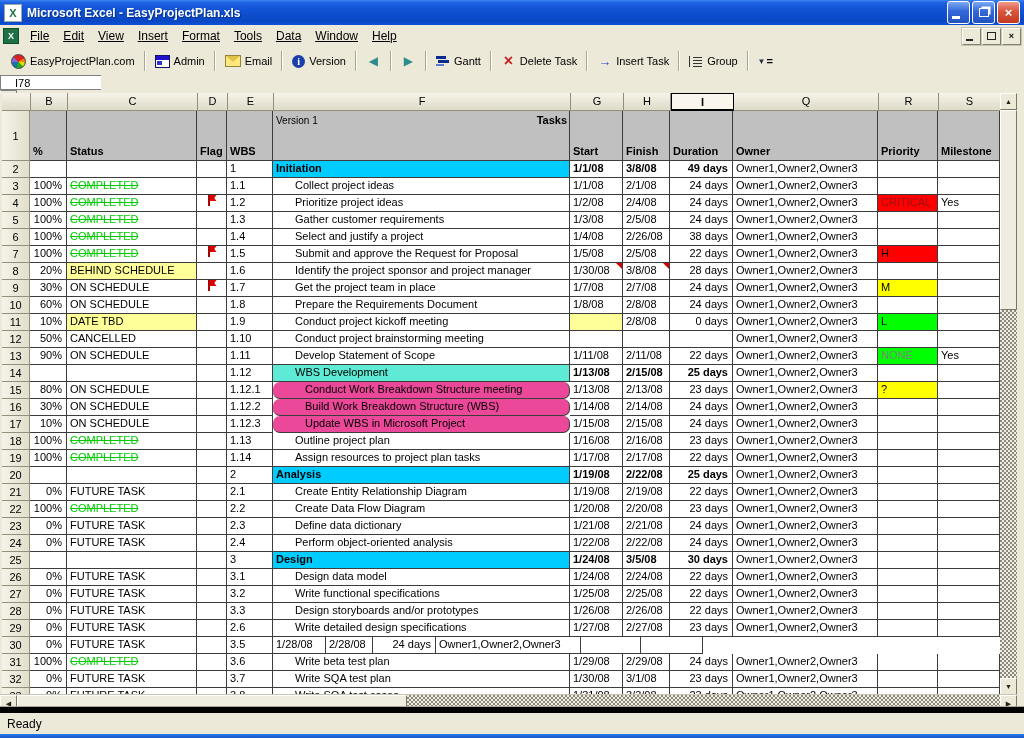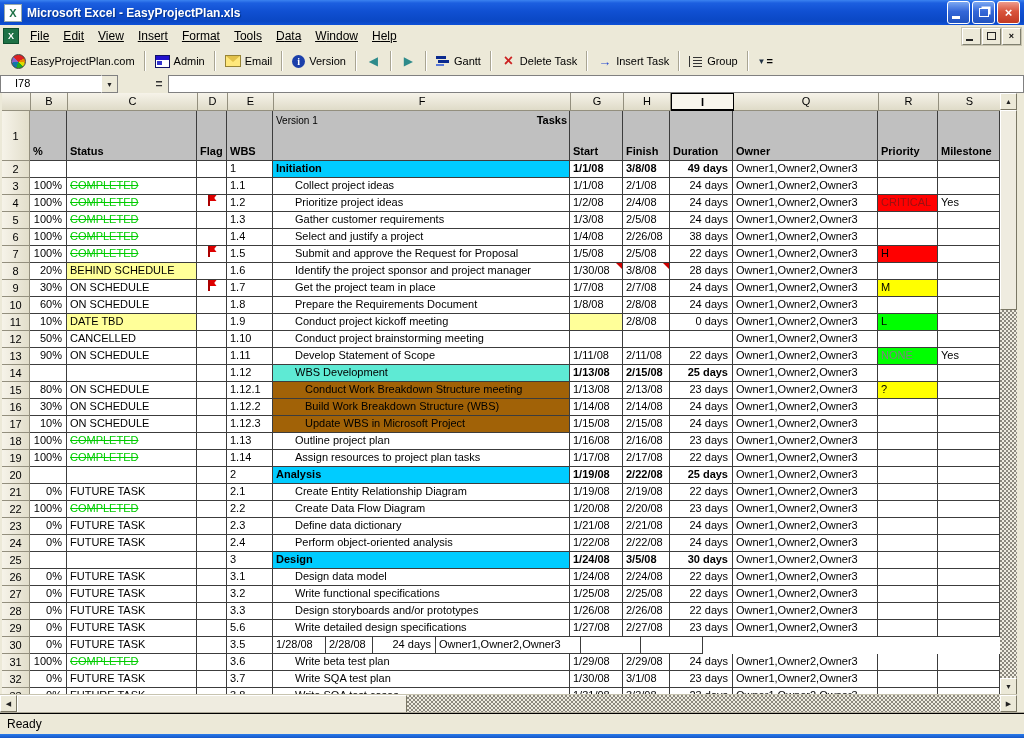--- a/index.html
+++ b/index.html
@@ -55,21 +55,21 @@
     linear-gradient(#5a79d9,#5a79d9) 0 9px/8px 2px no-repeat;}
   .ic-delete-x::before{content:'×';color:#C22;font-weight:bold;font-size:16px;line-height:12px;}
   .ic-arrow-insert::before{content:'→';color:#2348cf;font-weight:900;font-size:13px;}
   .ic-group-outline{width:13px;height:11px;border-left:1px solid #333;position:relative;}
   .ic-group-outline::before{content:'';position:absolute;left:3px;top:1px;width:9px;height:10px;
     background:repeating-linear-gradient(#333 0 1px,transparent 1px 3px);}
   .ic-filter-equals::before{content:'▼';font-size:8px;color:#234;}
   .ic-filter-equals::after{content:'=';font-weight:bold;font-size:11px;margin-left:1px;}
   
   #fbar{position:absolute;top:75px;left:0;right:0;height:18px;background:#ECE9D8;display:flex;align-items:stretch;
-    border-bottom:1px solid #9a968a;}
+    border-bottom:1px solid #9a968a;flex-direction:column;}
   #namebox{width:82px;background:#fff;border:1px solid #808080;border-right:none;padding:1px 4px 0 14px;font-size:11px;}
   #namedrop{width:15px;background:#ECE9D8;border:1px solid #808080;border-left-color:#fff;display:flex;align-items:center;
     justify-content:center;font-size:7px;color:#222;}
   #fgap{width:32px;}
   #eqbtn{width:18px;display:flex;align-items:center;justify-content:center;font-weight:bold;font-size:12px;color:#333;}
   #ffield{flex:1;background:#fff;border:1px solid #808080;margin-right:0;}
   
   #grid{position:absolute;top:93px;left:0;right:0;bottom:43px;background:#ECE9D8;overflow:hidden;}
   #sheet{position:absolute;top:0;left:2px;width:998px;height:602px;overflow:hidden;background:#fff;}
   .hrow{display:flex;height:18px;background:#ECE9D8;}
@@ -88,21 +88,21 @@
   .ar{text-align:right;padding-right:4px;}
   .ac{text-align:center;}
   .bd{font-weight:bold;}
   .hd{background:#C0C0C0;font-weight:bold;display:flex;align-items:flex-end;padding-bottom:1px;}
   .hdf{align-items:flex-start;justify-content:space-between;padding-top:2px;}
   .ver{font-weight:normal;font-size:10px;}
   .st-completed{color:#00CC00;text-decoration:line-through;}
   .st-warn{background:#FFFF99;}
   .ts-section{background:#00CCFF;font-weight:bold;}
   .ts-wbsdev{background:#5eead4;font-weight:normal;}
-  .ts-sub{background:#a16207;}
+  .ts-sub{background:#ec4899;border-radius:7px;}
   .ind0{padding-left:3px}.ind1{padding-left:22px}.ind2{padding-left:32px}
   .pr-critical{background:#FF0000;color:#991111;}
   .pr-red{background:#FF0000;}
   .pr-yellow{background:#FFFF00;}
   .pr-green{background:#00FF00;}
   .pr-green-dim{background:#00FF00;color:#7F7F7F;}
   .hy{background:#FFFF99;}
   .cmt{position:absolute;top:0;right:0;width:0;height:0;border-left:6px solid transparent;border-top:6px solid #C00;}
   .flag{position:relative;width:9px;height:11px;display:inline-block;}
   .flag::before{content:'';position:absolute;left:0;top:0;width:2px;height:11px;background:#A00;}
@@ -111,21 +111,21 @@
   
   #vscroll{position:absolute;top:0;left:1000px;width:17px;height:602px;display:flex;flex-direction:column;background:#ECE9D8;}
   .sbtn{height:17px;width:17px;flex:none;background:#ECE9D8;border:1px solid #fff;border-right-color:#7a7765;border-bottom-color:#7a7765;
     box-sizing:border-box;display:flex;align-items:center;justify-content:center;font-size:7px;color:#222;}
   .vthumb{height:200px;flex:none;background:#EFECE0;border:1px solid #fff;border-right-color:#7a7765;border-bottom-color:#7a7765;box-sizing:border-box;}
   .track{flex:1;background:conic-gradient(#8b887e 25%,#efece0 0 50%,#8b887e 0 75%,#efece0 0);background-size:4px 4px;}
   #hscroll{position:absolute;left:0;bottom:25px;width:1017px;height:18px;display:flex;background:#ECE9D8;border-top:1px solid #c8c4b0;}
   #hscroll .sbtn{height:17px;}
   .hthumb{width:390px;flex:none;background:#EFECE0;border:1px solid #fff;border-right-color:#7a7765;border-bottom-color:#7a7765;box-sizing:border-box;}
   
-  #statusbar{position:absolute;left:0;bottom:4px;width:100%;height:21px;background:#ECE9D8;border-top:1px solid #000000;
+  #statusbar{position:absolute;left:0;bottom:4px;width:100%;height:27px;background:#ECE9D8;border-top:6px solid #000000;
     box-shadow:0 -1px 0 #aca899;display:flex;align-items:center;padding-left:7px;font-size:12px;box-sizing:border-box;}
   #bluestrip{position:absolute;left:0;bottom:0;width:100%;height:4px;background:linear-gradient(#2a7bea,#1556c8);}
 </style>
 </head>
 <body>
 
 <div id="win">
 
   <div id="titlebar">
     <span id="appicon">X</span>
@@ -637,21 +637,21 @@
             <div class="c w7 ar">22 days</div>
             <div class="c w8">Owner1,Owner2,Owner3</div>
             <div class="c w9 pr-plain"></div>
             <div class="c w10"></div>
           </div>
           <div class="row">
             <div class="rh">29</div>
             <div class="c w0 ar">0%</div>
             <div class="c w1 st-plain">FUTURE TASK</div>
             <div class="c w2 ac"></div>
-            <div class="c w3">5.6</div>
+            <div class="c w3">2.6</div>
             <div class="c w4 ts-norm ind1">Write detailed design specifications</div>
             <div class="c w5">1/27/08</div>
             <div class="c w6">2/27/08</div>
             <div class="c w7 ar">23 days</div>
             <div class="c w8">Owner1,Owner2,Owner3</div>
             <div class="c w9 pr-plain"></div>
             <div class="c w10"></div>
           </div>
           <div class="row">
             <div class="rh">30</div>

